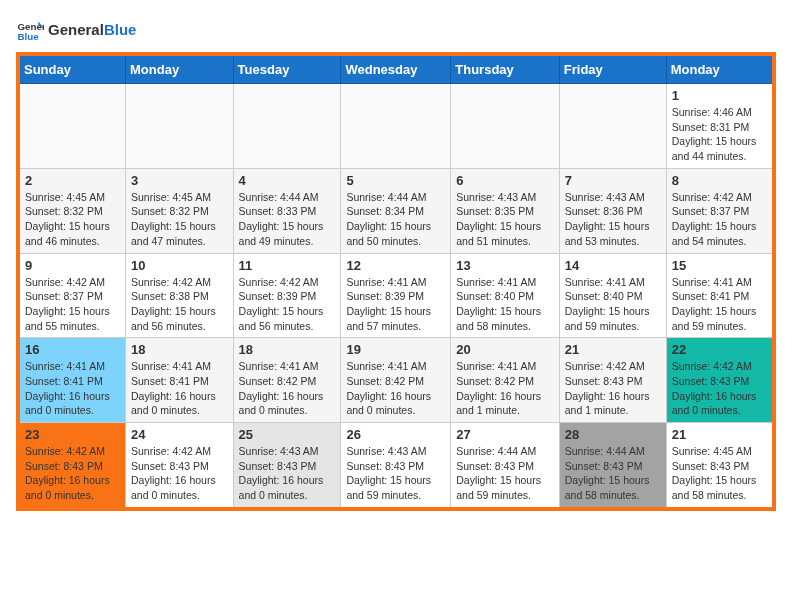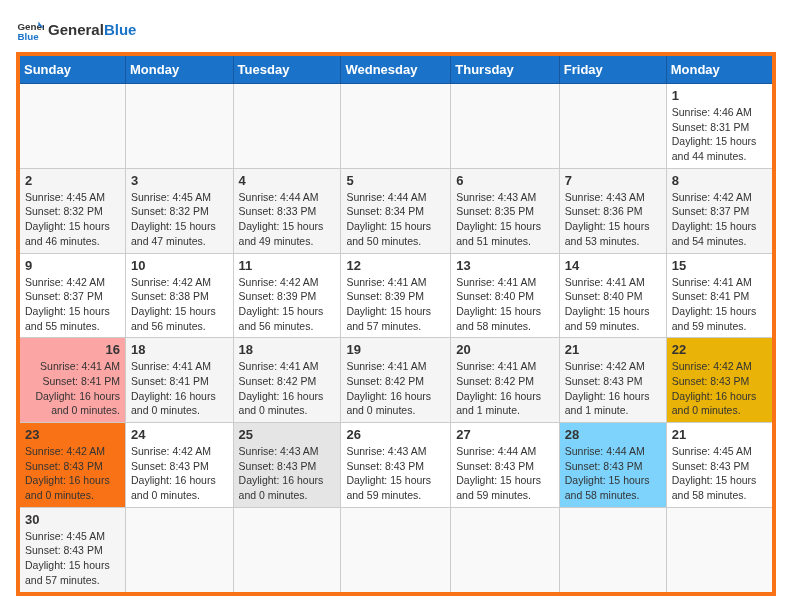--- a/index.html
+++ b/index.html
@@ -227,21 +227,21 @@
         </td>
         <td style="background: rgb(255, 255, 255); margin-top: 37px;">
           <span class="day-number">15</span>
           <div class="day-info" style="white-space: pre-line;">Sunrise: 4:41 AM
 Sunset: 8:41 PM
 Daylight: 15 hours
 and 59 minutes.</div>
         </td>
       </tr>
       <tr>
-        <td style="background: #fca5a5; text-align: right;">
+        <td style="background: #7dd3fc;">
           <span class="day-number">16</span>
           <div class="day-info" style="white-space: pre-line;">Sunrise: 4:41 AM
 Sunset: 8:41 PM
 Daylight: 16 hours
 and 0 minutes.</div>
         </td>
         <td style="background: rgb(245, 245, 245);">
           <span class="day-number">18</span>
           <div class="day-info" style="white-space: pre-line;">Sunrise: 4:41 AM
 Sunset: 8:41 PM
@@ -269,21 +269,21 @@
 Daylight: 16 hours
 and 1 minute.</div>
         </td>
         <td style="background: rgb(245, 245, 245);">
           <span class="day-number">21</span>
           <div class="day-info" style="white-space: pre-line;">Sunrise: 4:42 AM
 Sunset: 8:43 PM
 Daylight: 16 hours
 and 1 minute.</div>
         </td>
-        <td style="background: #eab308;">
+        <td style="background: #14b8a6;">
           <span class="day-number">22</span>
           <div class="day-info" style="white-space: pre-line;">Sunrise: 4:42 AM
 Sunset: 8:43 PM
 Daylight: 16 hours
 and 0 minutes.</div>
         </td>
       </tr>
       <tr>
         <td style="background: #f97316;">
           <span class="day-number">23</span>
@@ -313,44 +313,29 @@
 Daylight: 15 hours
 and 59 minutes.</div>
         </td>
         <td style="background: rgb(255, 255, 255);">
           <span class="day-number">27</span>
           <div class="day-info" style="white-space: pre-line;">Sunrise: 4:44 AM
 Sunset: 8:43 PM
 Daylight: 15 hours
 and 59 minutes.</div>
         </td>
-        <td style="background: #7dd3fc; margin-top: 48px;">
+        <td style="background: #a3a3a3; margin-top: 48px;">
           <span class="day-number">28</span>
           <div class="day-info" style="white-space: pre-line;">Sunrise: 4:44 AM
 Sunset: 8:43 PM
 Daylight: 15 hours
 and 58 minutes.</div>
         </td>
         <td style="background: rgb(255, 255, 255);">
           <span class="day-number">21</span>
           <div class="day-info" style="white-space: pre-line;">Sunrise: 4:45 AM
 Sunset: 8:43 PM
 Daylight: 15 hours
 and 58 minutes.</div>
         </td>
-      </tr>
-      <tr>
-        <td style="background: rgb(245, 245, 245);">
-          <span class="day-number">30</span>
-          <div class="day-info" style="white-space: pre-line;">Sunrise: 4:45 AM
-Sunset: 8:43 PM
-Daylight: 15 hours
-and 57 minutes.</div>
-        </td>
-        <td class="empty-cell"></td>
-        <td class="empty-cell"></td>
-        <td class="empty-cell"></td>
-        <td class="empty-cell"></td>
-        <td class="empty-cell"></td>
-        <td class="empty-cell"></td>
       </tr>
     </tbody>
 </table>
 
 </body></html>

